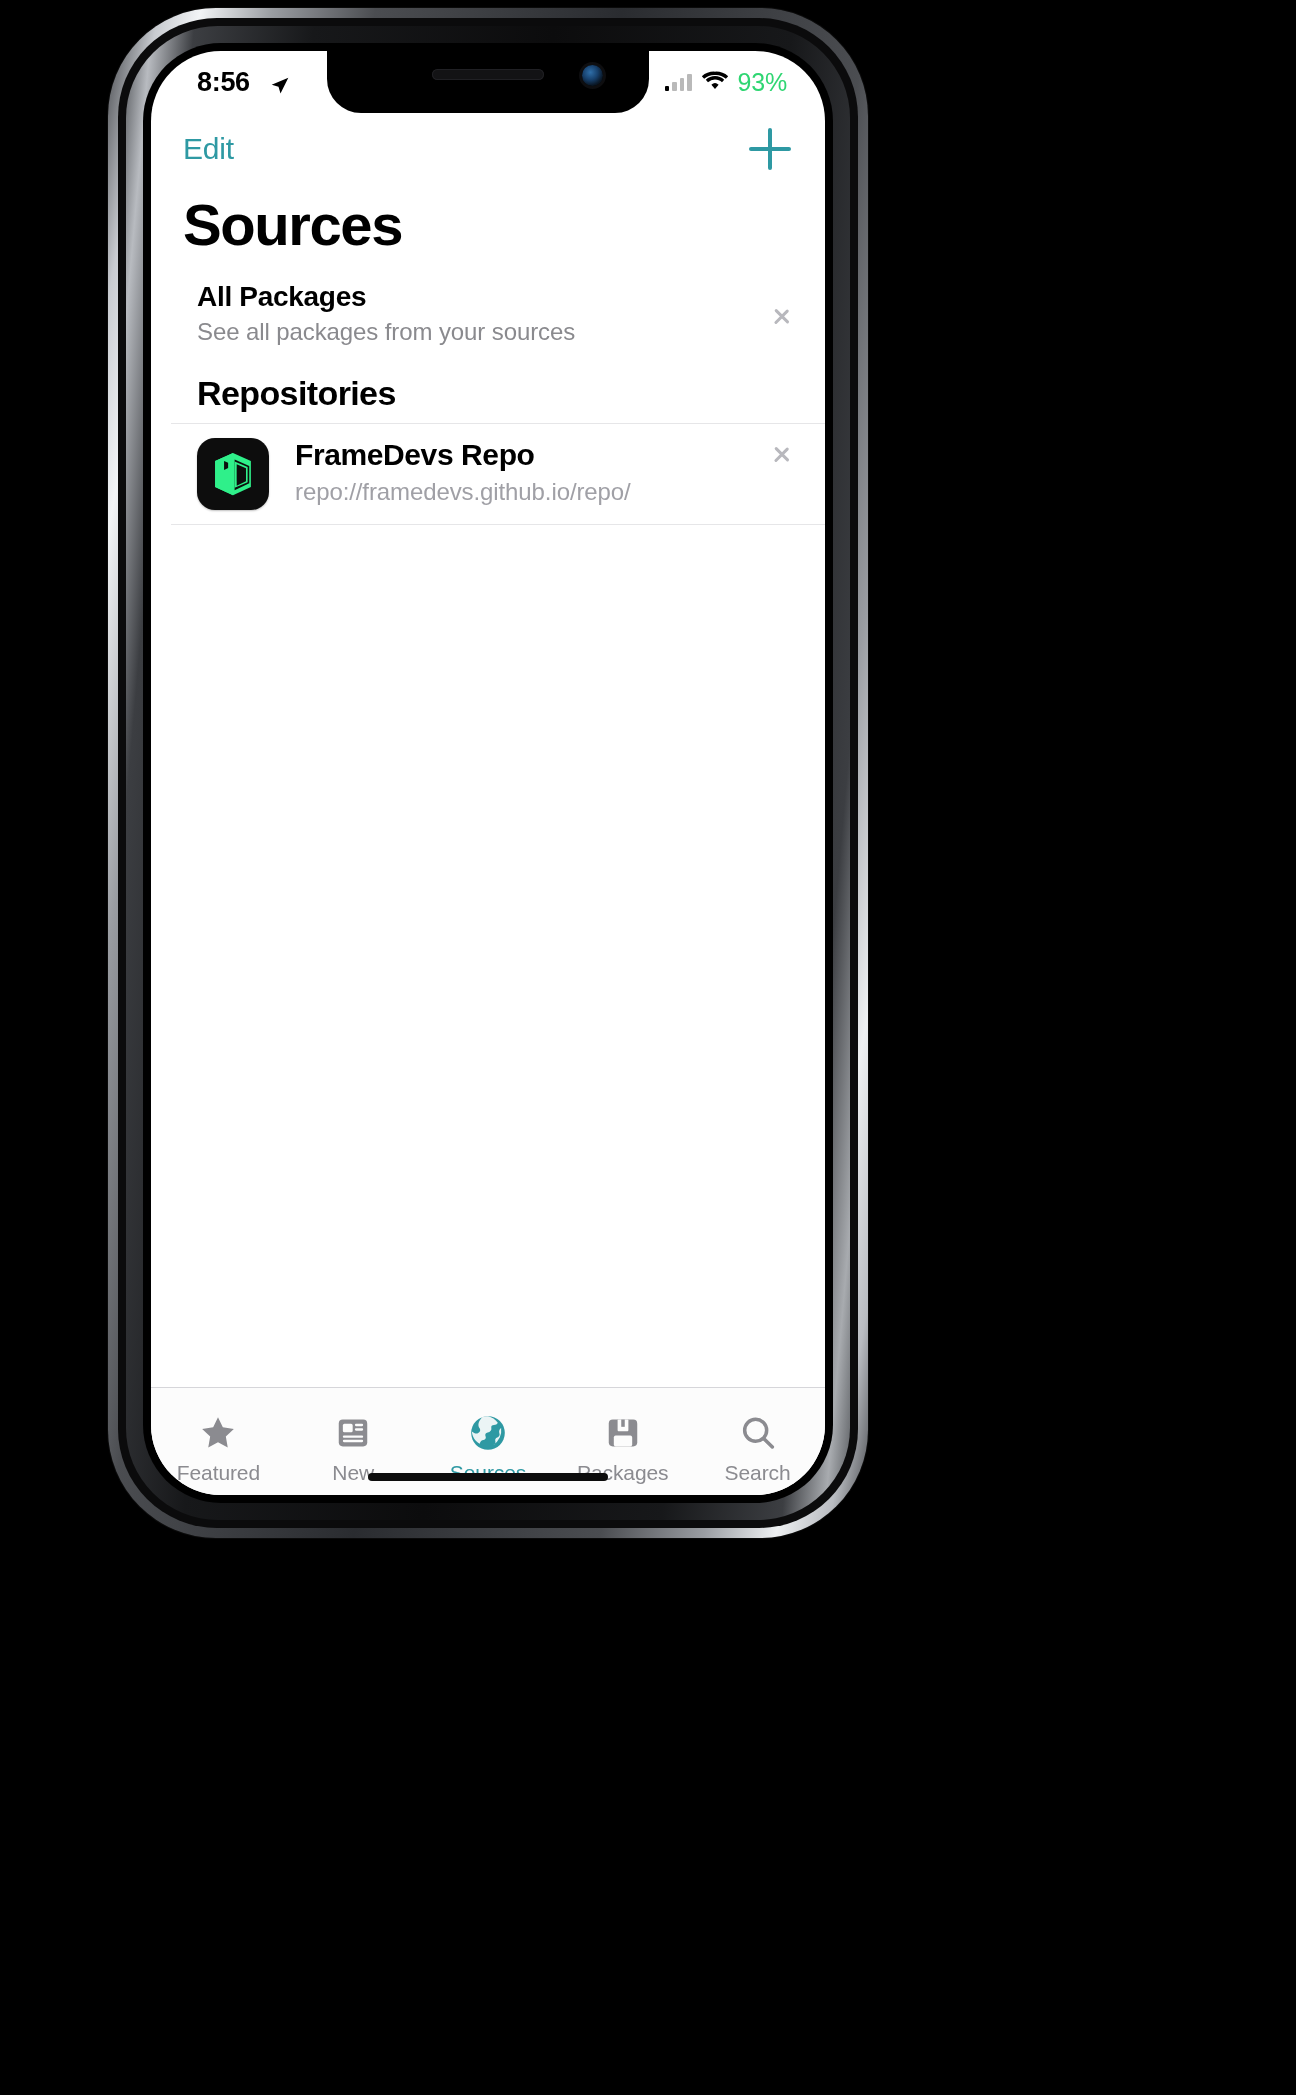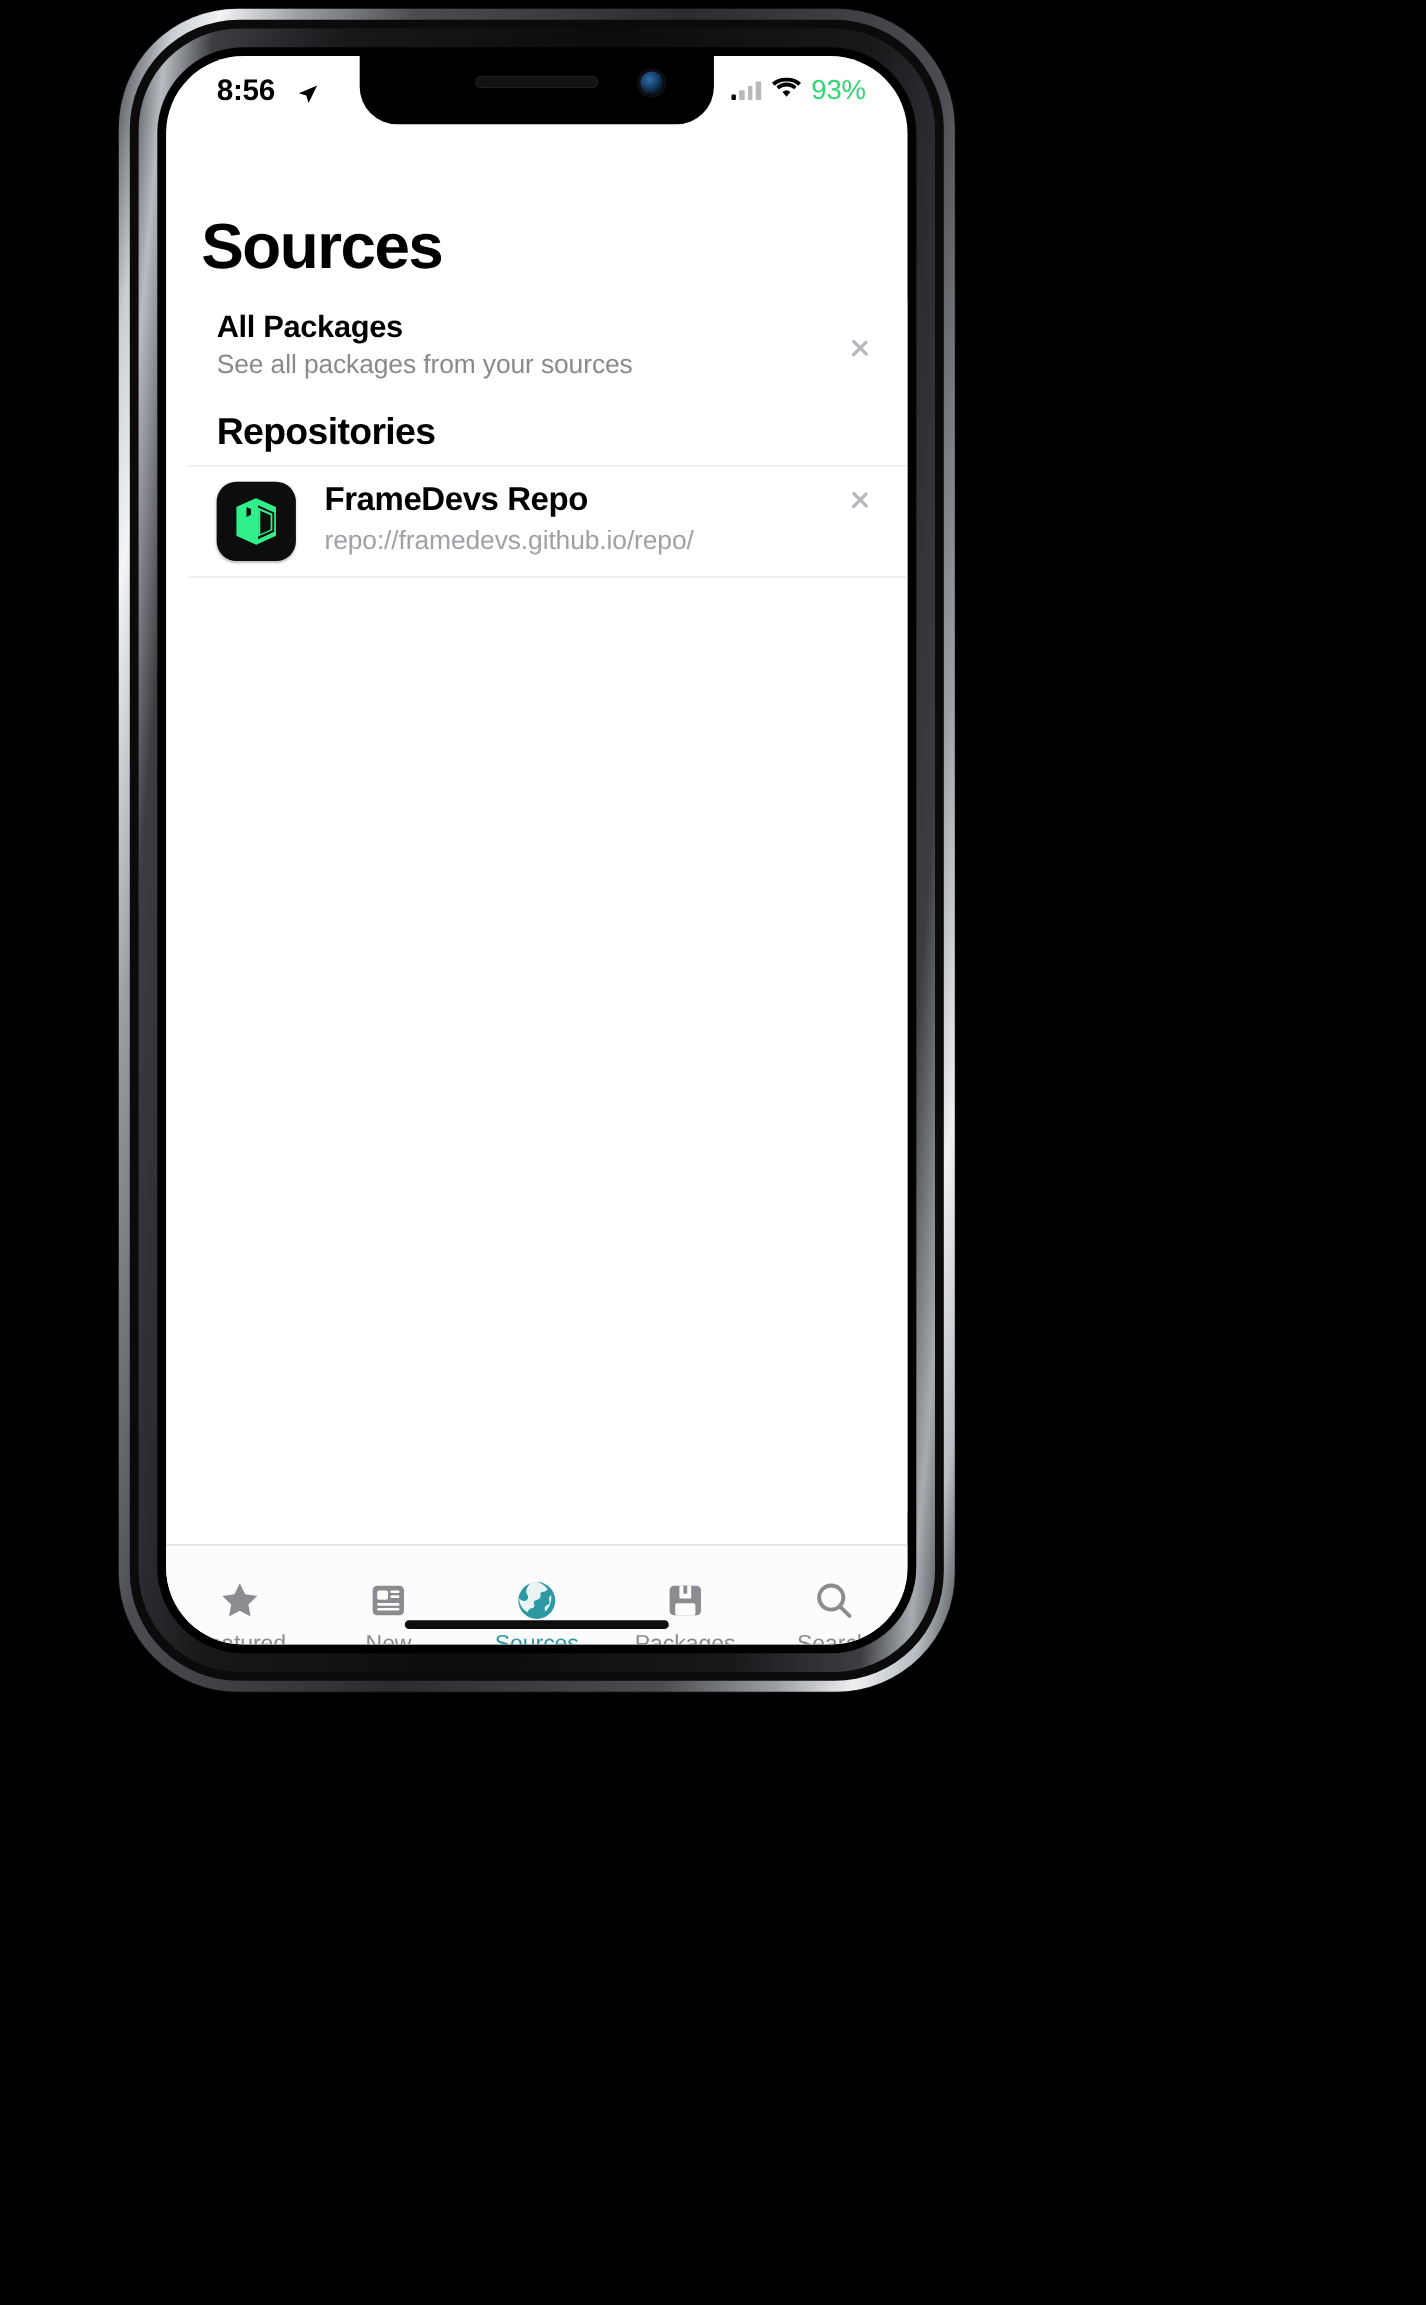--- a/index.html
+++ b/index.html
@@ -171,25 +171,25 @@
     background: #0d0d0d; flex:none;
     display:flex; align-items:center; justify-content:center;
     box-shadow: 0 1px 2px rgba(0,0,0,.25);
   }
   .repo-text { flex:1; margin-left: 26px; }
   .repo-name { font-size: 30px; font-weight:700; color:#000; letter-spacing:-0.4px; }
   .repo-url { font-size: 24px; color:#a0a0a6; margin-top: 6px; letter-spacing:-0.1px; }
 
   
   .tabbar {
-    position:absolute; left:0; right:0; bottom:0; height: 91px;
+    position:absolute; left:0; right:0; bottom:0; height: 108px;
     background: rgba(252,252,252,0.96);
     border-top: 1px solid #d6d6da;
-    display:flex; align-items:flex-start; justify-content:space-around;
-    padding-top: 28px;
+    display:flex; align-items:center; justify-content:space-around;
+    padding-top: 12px;
   }
   .tab { width: 20%; display:flex; flex-direction:column; align-items:center; gap:6px; cursor:pointer; }
   .tab-ico { height: 44px; display:flex; align-items:center; justify-content:center; }
   .tab-label { font-size: 21px; color:#8b8b90; letter-spacing:-0.1px; }
   .tab.active .tab-label { color:#2e99a3; }
 
   .home-indicator {
     position:absolute; bottom: 14px; left:50%; transform:translateX(-50%);
     width: 240px; height: 8px; border-radius: 4px; background:#0d0d0d;
     z-index: 50;
@@ -240,20 +240,24 @@
                   <svg viewBox="0 0 24 18" width="28" height="21">
                     <path d="M12 16.2l3.1-3.6a4.7 4.7 0 0 0-6.2 0L12 16.2z" fill="#000"></path>
                     <path d="M12 8.2c2.3 0 4.4.85 6 2.25l1.9-2.2A12 12 0 0 0 12 5.2a12 12 0 0 0-7.9 3.05l1.9 2.2A9 9 0 0 1 12 8.2z" fill="#000"></path>
                     <path d="M12 1.4A16 16 0 0 0 .7 5.3l2 2.3A13 13 0 0 1 12 4.3a13 13 0 0 1 9.3 3.3l2-2.3A16 16 0 0 0 12 1.4z" fill="#000"></path>
                   </svg>
                 </span>
                 <span class="battpct">93%</span>
               </div>
             </div>
 
+            <div class="navbar">
+              <div class="edit-btn">Edit</div>
+              <div class="plus-btn"></div>
+            </div>
 
             <div class="large-title">Sources</div>
 
             <div class="content">
 
               <div class="row-allpkgs">
                 <div class="ap-text">
                   <div class="ap-title">All Packages</div>
                   <div class="ap-sub">See all packages from your sources</div>
                 </div>

